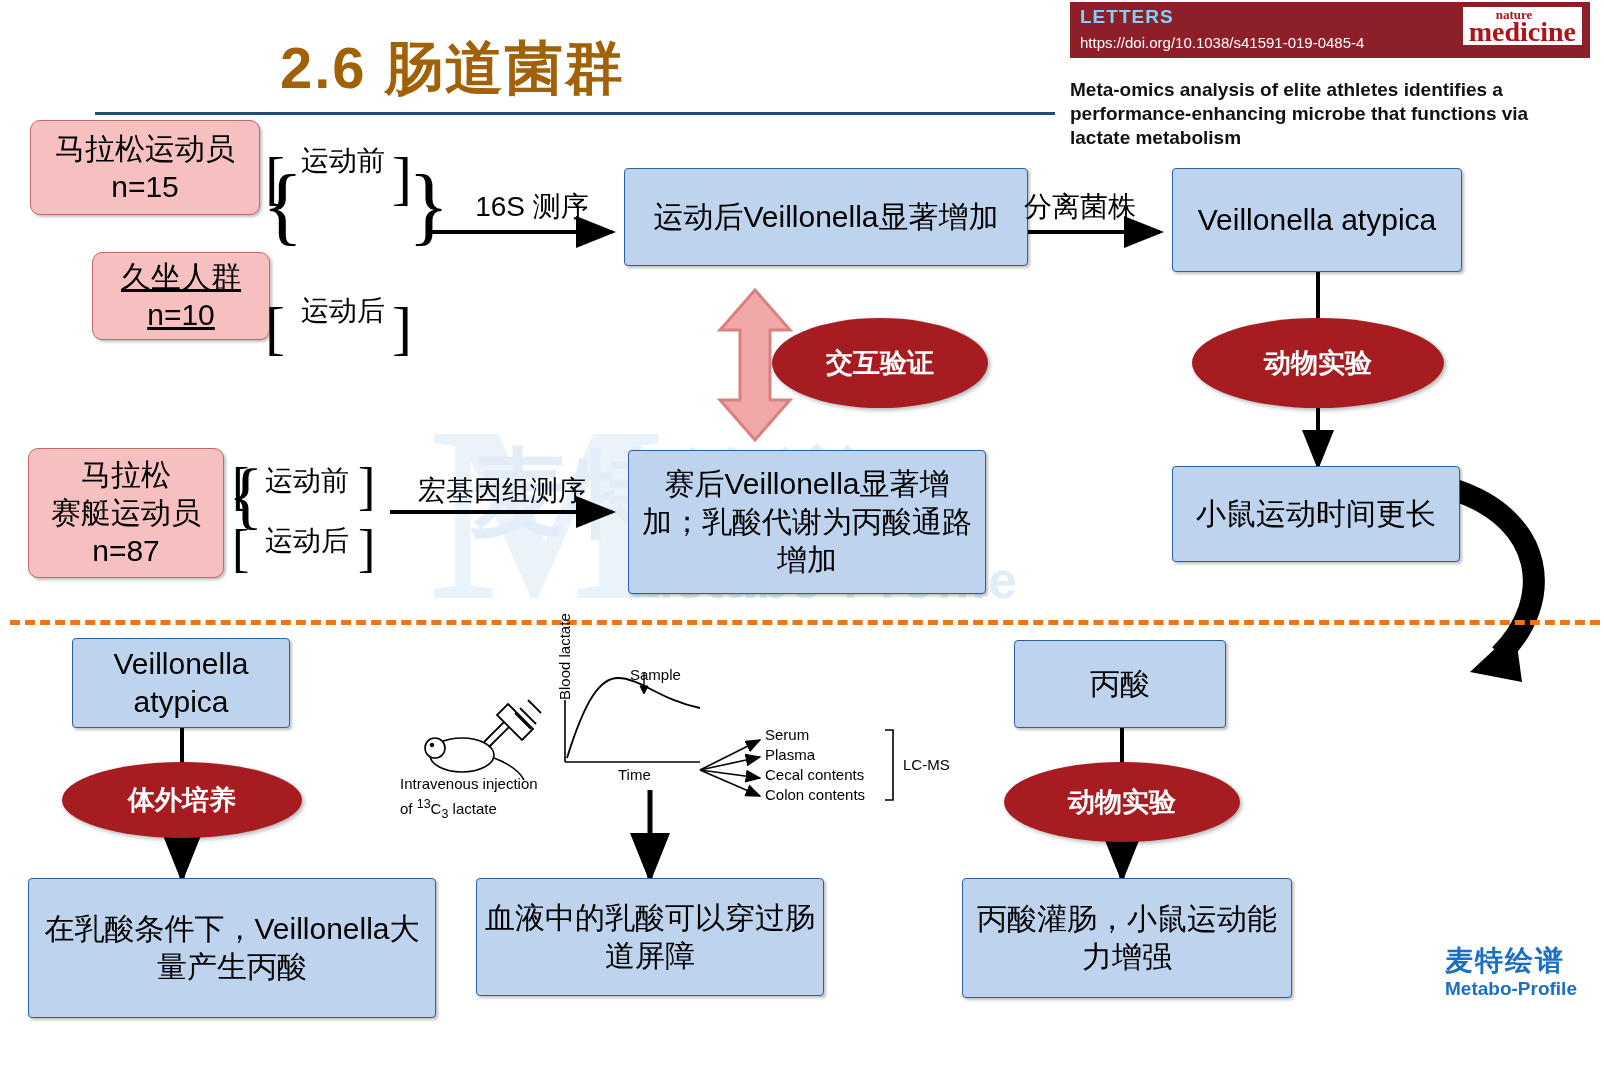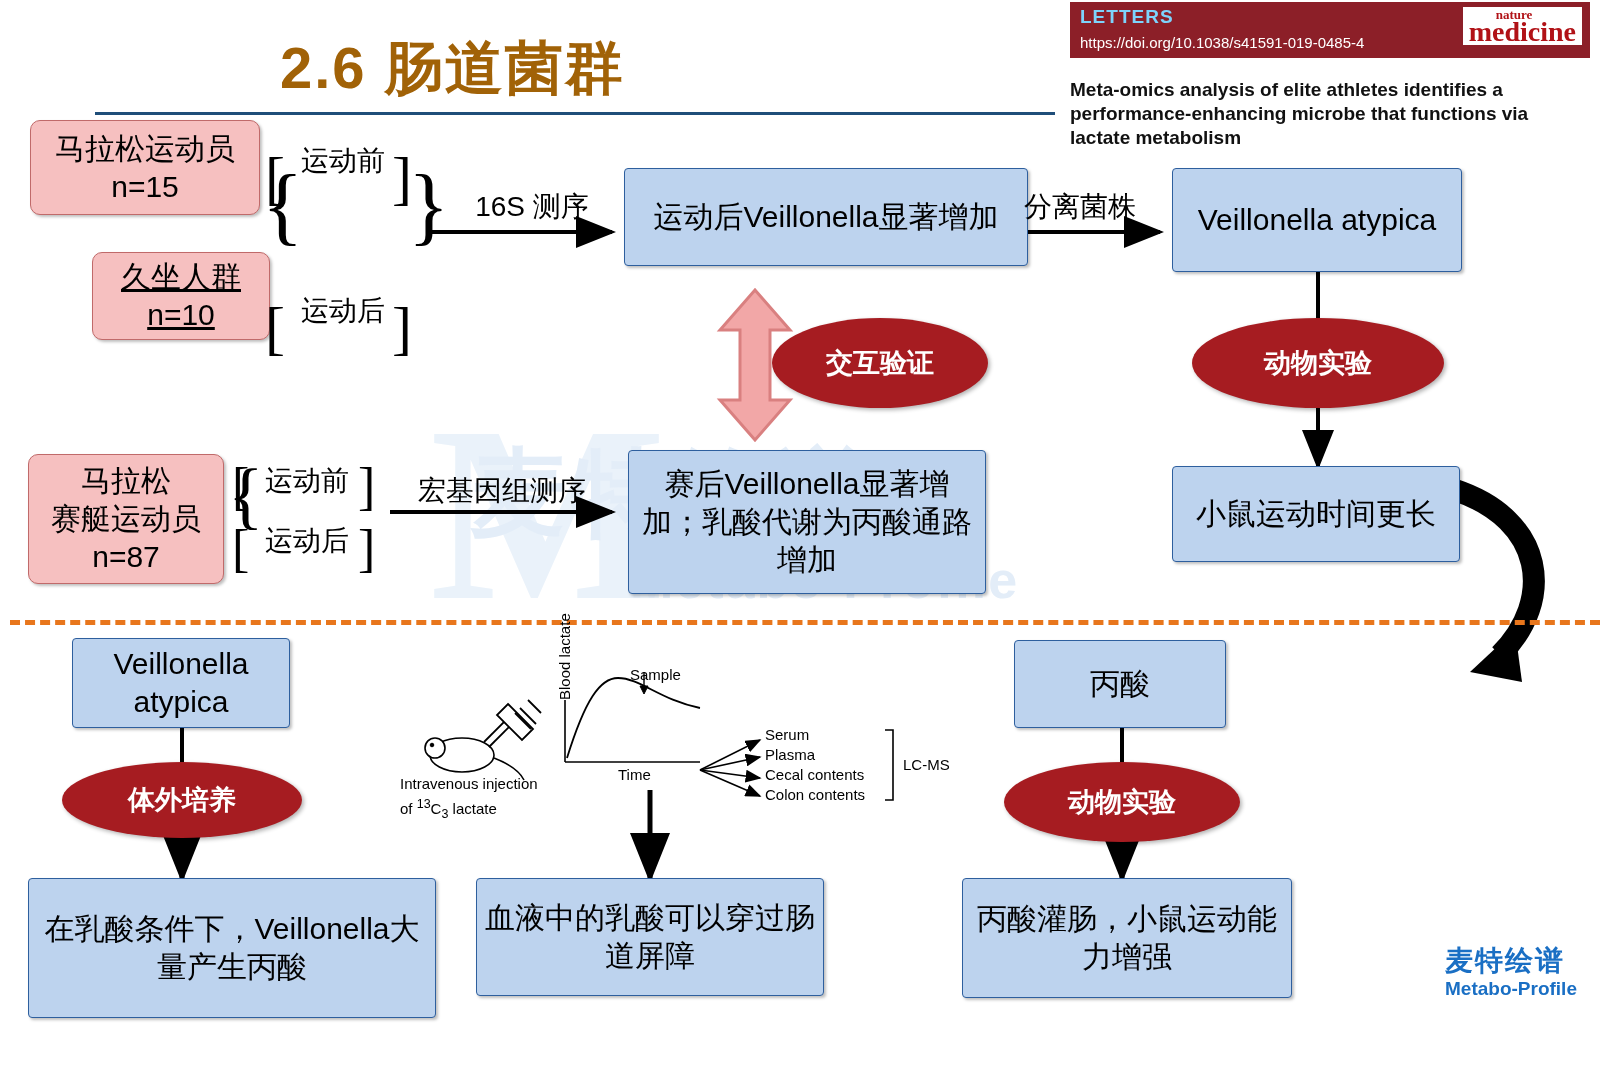--- a/index.html
+++ b/index.html
@@ -196,21 +196,21 @@
 </div>
 
 <div class="ell" style="left:1192px;top:318px;width:252px;height:90px;">
   <span>动物实验</span>
 </div>
 
 <div class="bbox" style="left:1172px;top:466px;width:288px;height:96px;">
   <span>小鼠运动时间更长</span>
 </div>
 
-<div class="pbox" style="left:28px;top:448px;width:196px;height:130px;margin-top:6px;">
+<div class="pbox" style="left:28px;top:448px;width:196px;height:130px;">
   <span style="white-space:pre-line;">马拉松
 赛艇运动员
 n=87</span>
 </div>
 <div class="brace" style="left:228px;top:452px;font-size:74px;">{</div>
 <div class="brace" style="left:232px;top:444px;font-size:52px;">[</div>
 <div class="brace" style="left:232px;top:506px;font-size:52px;">[</div>
 <div class="brace" style="left:358px;top:444px;font-size:52px;">]</div>
 <div class="brace" style="left:358px;top:506px;font-size:52px;">]</div>
 

